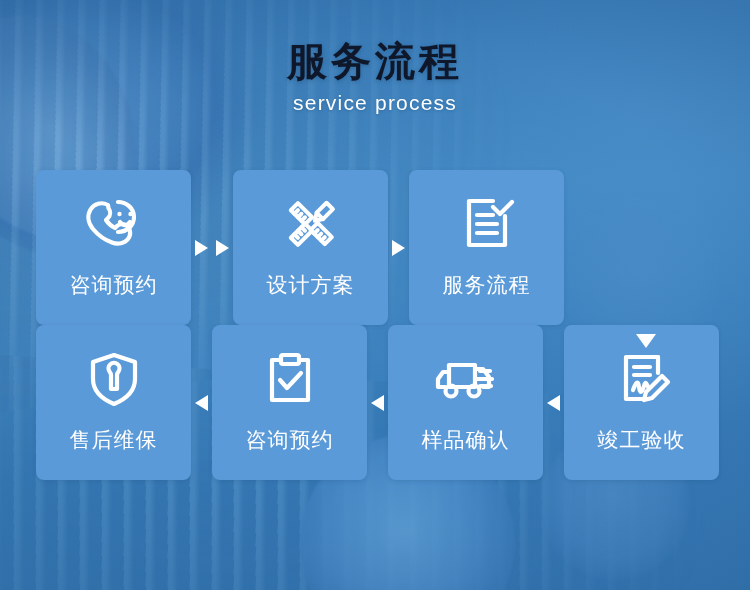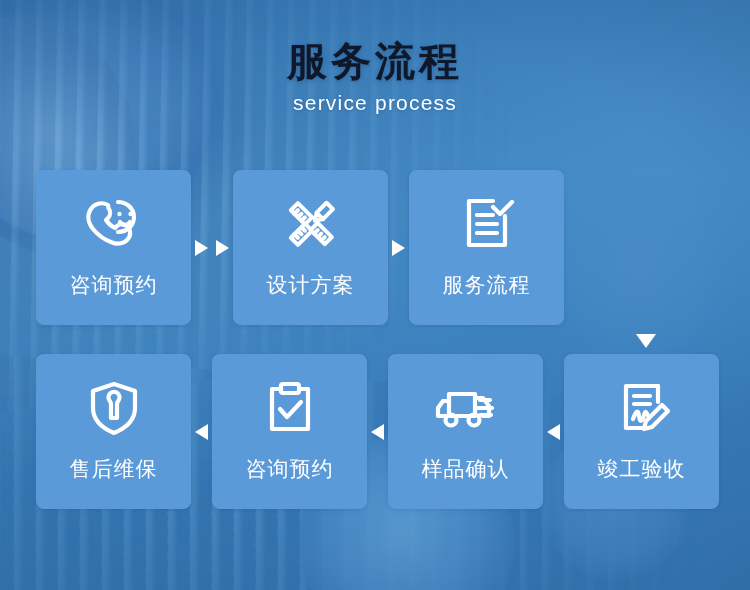--- a/index.html
+++ b/index.html
@@ -93,21 +93,21 @@
     line-height:46px;text-shadow:0 1px 4px rgba(18,56,98,.35);
   }
   .subtitle{
     color:#ffffff;font-size:21px;font-weight:normal;letter-spacing:1.2px;
     line-height:30px;margin-top:4px;text-shadow:0 1px 3px rgba(18,56,98,.28);
   }
 
   
   .grid{position:absolute;left:36px;top:170px;width:684px;}
   .row{display:flex;flex-direction:row;align-items:center;}
-  .row + .row{margin-top:29px;}
+  .row + .row{}
   .card{
     width:155px;height:155px;background:#5b9ad8;border-radius:8px;
     display:flex;flex-direction:column;align-items:center;justify-content:flex-start;
     box-shadow:0 1px 4px rgba(25,66,112,.18);
     flex:0 0 auto;
   }
   .card .icon{
     height:92px;display:flex;align-items:center;justify-content:center;margin-top:8px;
   }
   .card .icon svg{display:block;}

